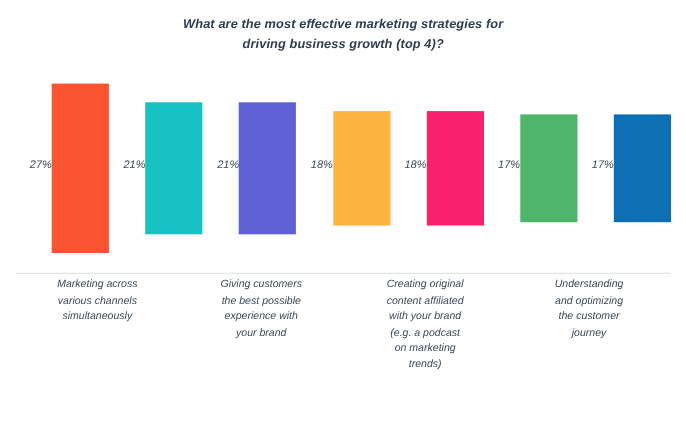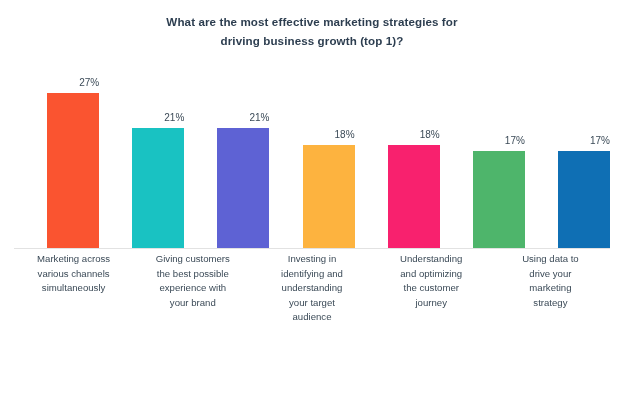--- a/index.html
+++ b/index.html
@@ -15,20 +15,21 @@
     overflow: hidden;
     position: relative;
   }
 
   #page {
     position: relative;
     width: 624px;
     height: 382px;
     background: #ffffff;
     box-sizing: border-box;
+    font-style: italic;
   }
 
   
   .chart-title {
     position: absolute;
     left: 0;
     top: 12px;
     width: 624px;
     text-align: center;
     font-size: 11.6px;
@@ -58,23 +59,22 @@
     height: 100%;
     display: flex;
     align-items: flex-end;
   }
 
   .bar-slot {
     flex: 1 1 0;
     height: 100%;
     position: relative;
     display: flex;
-    flex-direction: column;
     justify-content: flex-end;
-    align-items: flex-end;
+    align-items: center;
   }
 
   .bar-value {
     font-size: 10px;
     color: #3b4a57;
     line-height: 1;
     margin-bottom: 5px;
     text-align: center;
   }
 
@@ -125,21 +125,21 @@
     display: block;
   }
 </style>
 </head>
 <body>
 
 <div id="page">
 
   <div class="chart-title" style="color: rgb(45, 62, 80);">
     <span class="line">What are the most effective marketing strategies for</span>
-    <span class="line">driving business growth (top 1)?</span>
+    <span class="line">driving business growth (top 4)?</span>
   </div>
 
   <div id="plot">
     <div class="bars" id="bars-container">
         <div class="bar-slot">
           <div class="bar-value">27%</div>
           <div class="bar-rect" style="background: rgb(250, 84, 48); height: 154.8px;"></div>
         </div>
         <div class="bar-slot">
           <div class="bar-value">21%</div>
@@ -166,19 +166,18 @@
           <div class="bar-rect" style="background: rgb(15, 111, 180); height: 97.4667px;"></div>
         </div>
       </div>
   </div>
 
   <div id="baseline" style="background: rgb(226, 226, 226);"></div>
 
   <div id="cat-labels">
       <div class="cat-slot">Marketing across<br>various channels<br>simultaneously</div>
       <div class="cat-slot">Giving customers<br>the best possible<br>experience with<br>your brand</div>
-      <div class="cat-slot">Investing in<br>identifying and<br>understanding<br>your target<br>audience</div>
+      <div class="cat-slot">Creating original<br>content affiliated<br>with your brand<br>(e.g. a podcast<br>on marketing<br>trends)</div>
       <div class="cat-slot">Understanding<br>and optimizing<br>the customer<br>journey</div>
-      <div class="cat-slot">Using data to<br>drive your<br>marketing<br>strategy</div>
     </div>
 
 
 </div>
 
 </body></html>

